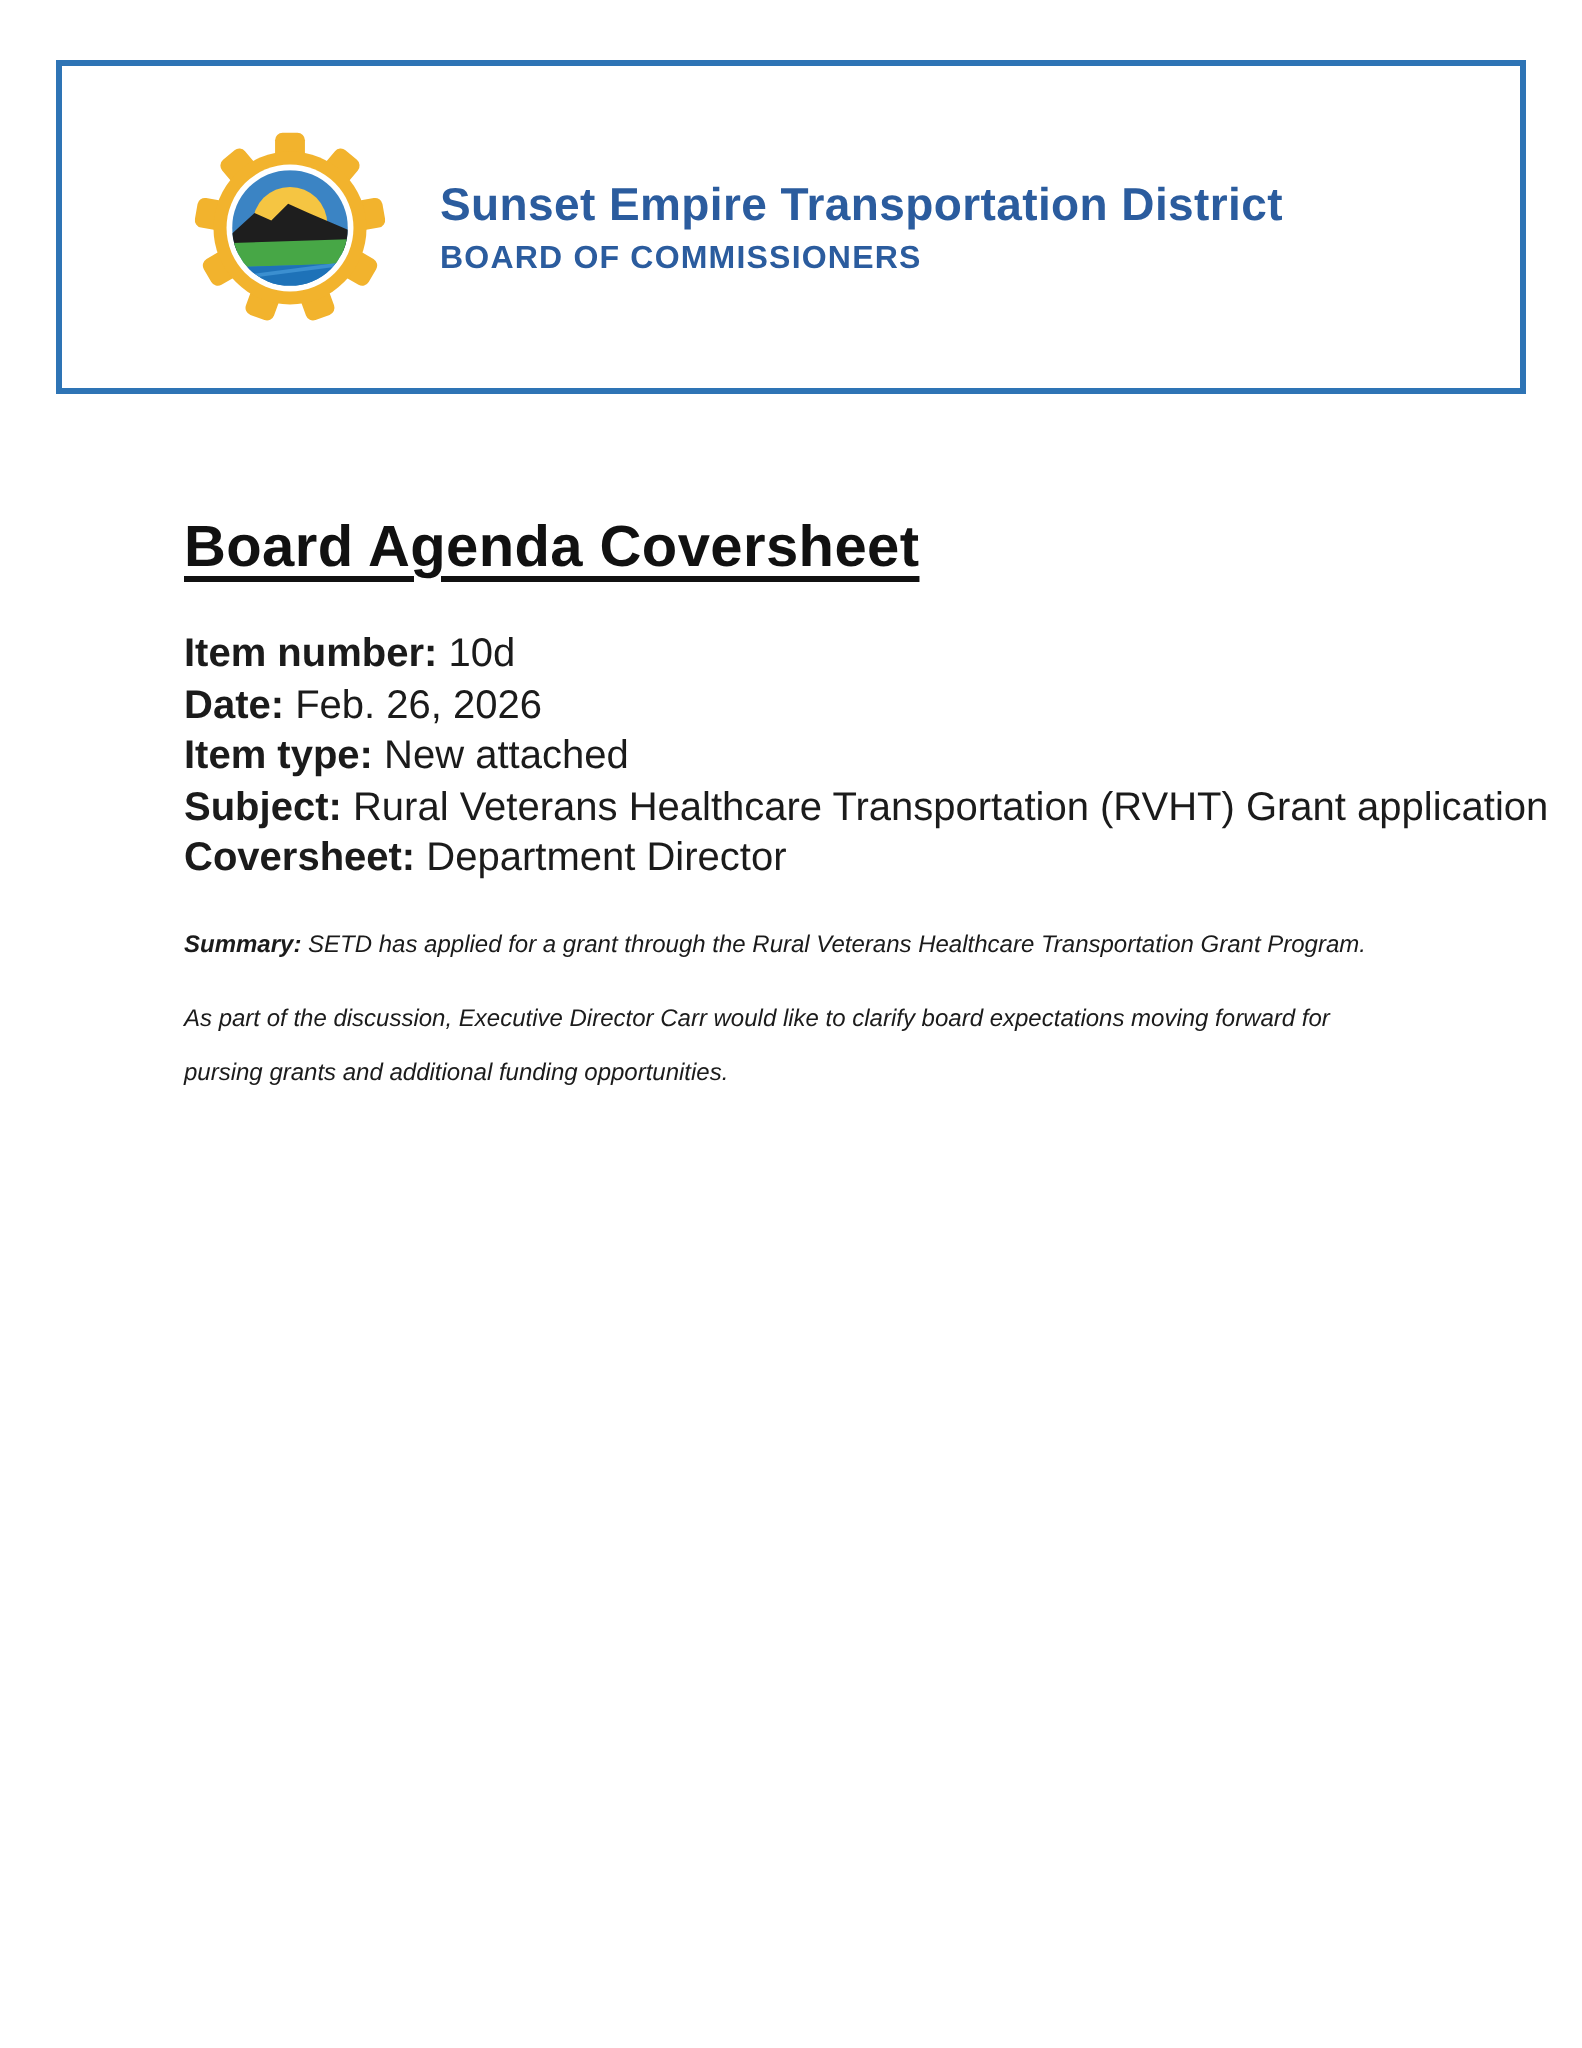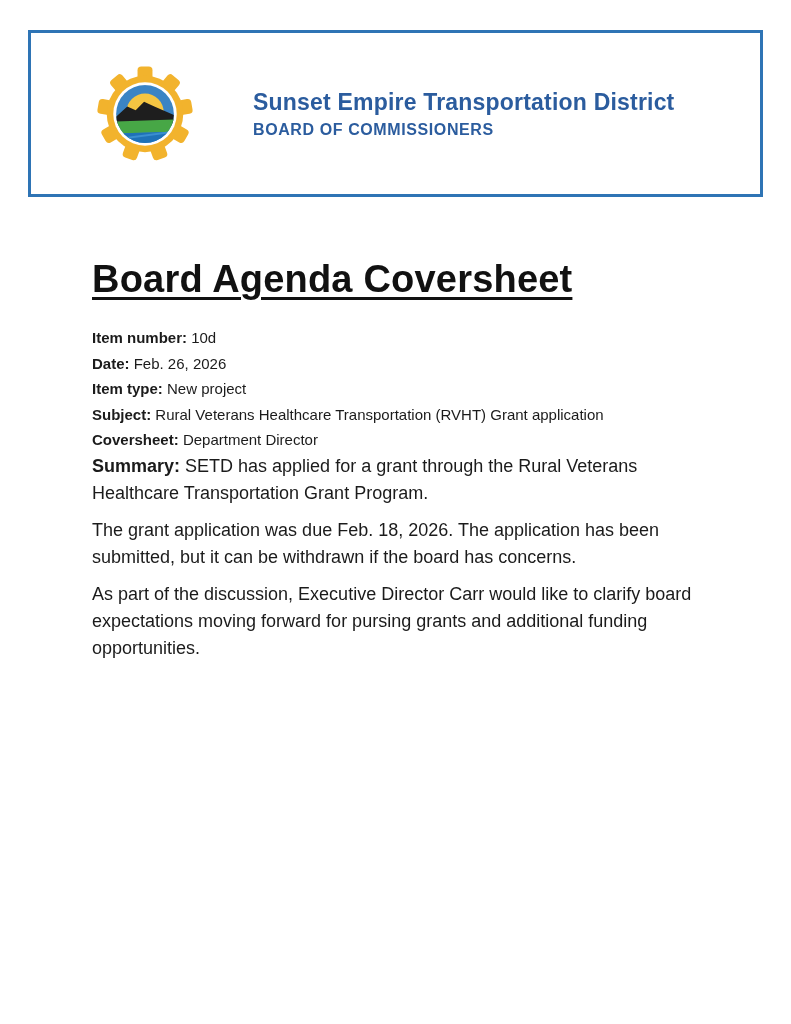--- a/index.html
+++ b/index.html
@@ -30,21 +30,21 @@
     display: flex;
     align-items: center;
     padding-left: 58px;
   }
   .logo-wrap {
     flex: 0 0 auto;
     width: 112px;
     height: 112px;
   }
   .header-text {
-    margin-left: 52px;
+    margin-left: 19px;
     color: #2B5C9E;
     line-height: 1.32;
   }
   .org-name {
     font-size: 23px;
     font-weight: bold;
     letter-spacing: 0.2px;
     white-space: nowrap;
   }
   .org-subtitle {
@@ -56,49 +56,50 @@
   }
 
   
   .doc-body {
     position: absolute;
     left: 92px;
     top: 258px;
     width: 614px;
   }
   .doc-title {
-    font-size: 38px;
+    font-size: 29px;
     font-weight: bold;
     color: #111111;
     text-decoration: underline;
     text-decoration-thickness: 2.5px;
     text-underline-offset: 5px;
     letter-spacing: 0.2px;
     margin: 0 0 24px 0;
   }
   .meta-list {
-    font-size: 15px;
+    font-size: 20px;
     line-height: 25.5px;
   }
   .meta-row {
     white-space: nowrap;
   }
   .meta-label {
     font-weight: bold;
   }
   .meta-value {
     font-weight: normal;
   }
   .summary-para {
     margin-top: 46px;
   }
   .para {
-    font-size: 18px;
+    font-size: 12px;
     line-height: 27px;
-    margin: 0 0 10px 0;
+    margin: 16px 0 10px 0;
+    font-style: italic;
   }
   .para + .para {
     margin-top: 10px;
   }
   .inline-label {
     font-weight: bold;
   }
 </style>
 </head>
 <body>
@@ -152,31 +153,30 @@
       <div class="meta-row">
         <span class="meta-label">Item number:</span>
         <span class="meta-value">10d</span>
       </div>
       <div class="meta-row">
         <span class="meta-label">Date:</span>
         <span class="meta-value">Feb. 26, 2026</span>
       </div>
       <div class="meta-row">
         <span class="meta-label">Item type:</span>
-        <span class="meta-value">New project</span>
+        <span class="meta-value">New attached</span>
       </div>
       <div class="meta-row">
         <span class="meta-label">Subject:</span>
         <span class="meta-value">Rural Veterans Healthcare Transportation (RVHT) Grant application</span>
       </div>
       <div class="meta-row">
         <span class="meta-label">Coversheet:</span>
         <span class="meta-value">Department Director</span>
       </div>
     </div>
 
     <p class="para summary-para"><span class="inline-label">Summary:</span> <span>SETD has applied for a grant through the Rural Veterans Healthcare Transportation Grant Program.</span></p>
 
-    <p class="para">The grant application was due Feb. 18, 2026. The application has been submitted, but it can be withdrawn if the board has concerns.</p>
     <p class="para">As part of the discussion, Executive Director Carr would like to clarify board expectations moving forward for pursing grants and additional funding opportunities.</p>
   </div>
 
 </div>
 
 </body></html>

